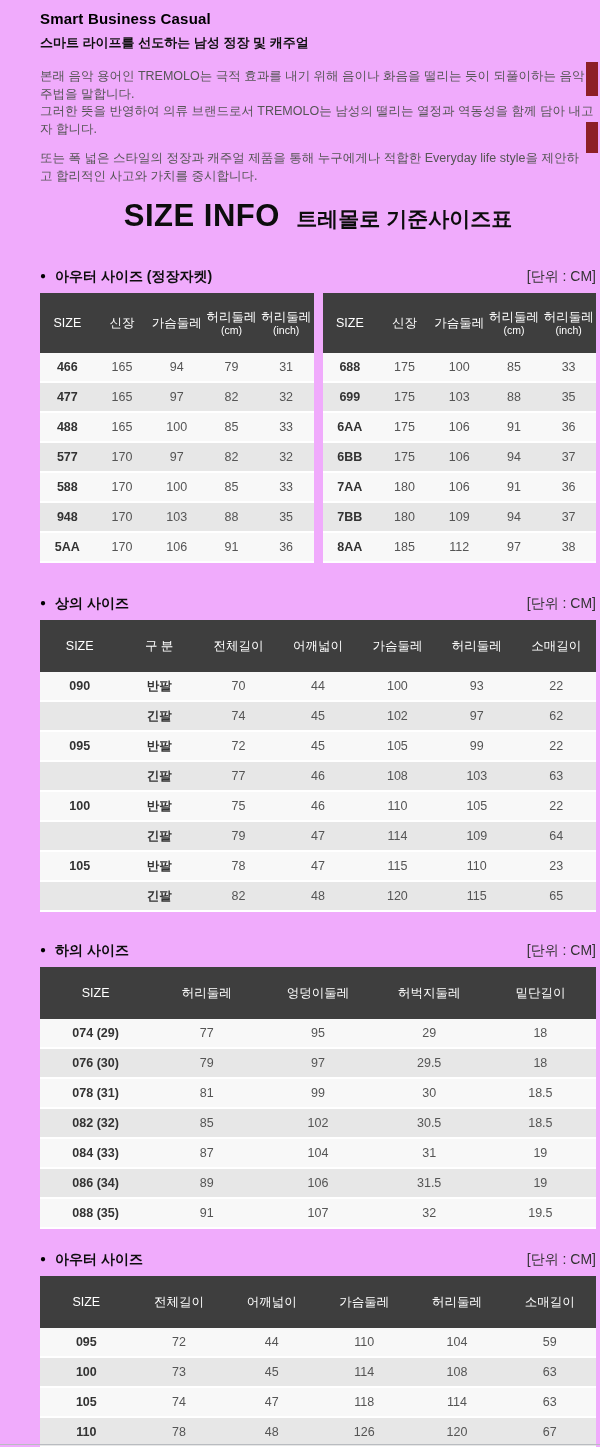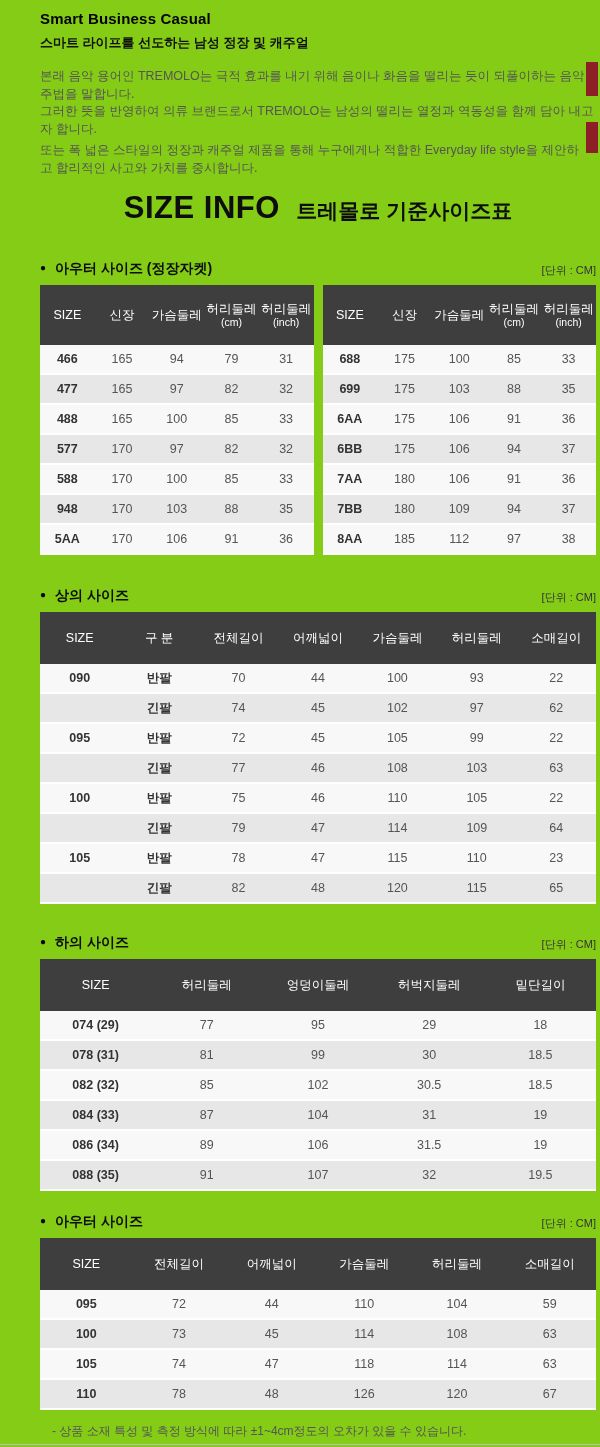--- a/index.html
+++ b/index.html
@@ -1,37 +1,37 @@
 <!DOCTYPE html>
 <html><head>
 <meta charset="utf-8">
 <style>
   html,body{margin:0;padding:0;background:#ffffff;}
   .page{
     position:relative;
     width:600px;height:1447px;
-    background:#84cc16;
+    background:#f0abfc;
     font-family:"Liberation Sans","DejaVu Sans",sans-serif;
     overflow:hidden;
   }
   .content{margin:0 4px 0 40px;}
   .brand-title{font-size:15px;font-weight:bold;color:#000;margin:0;padding-top:10px;letter-spacing:0.2px;}
   .brand-subtitle{font-size:13px;font-weight:bold;color:#111;margin:7px 0 0;}
   .intro{font-size:12.5px;color:#555;line-height:17.5px;margin:16px 0 0;white-space:pre-line;}
-  .intro.second{margin-top:4px;padding-right:14px;}
+  .intro.second{margin-top:12px;padding-right:14px;}
   .size-heading{margin-top:14px;text-align:center;line-height:34px;}
   .size-heading .en{font-size:31px;font-weight:800;color:#0d0d0d;letter-spacing:0.5px;}
   .size-heading .ko{font-size:21px;font-weight:bold;color:#0d0d0d;margin-left:12px;}
   .section{margin-top:30px;}
   .section.s2{margin-top:32px;}
   .section.s4{margin-top:22px;}
   .section-head{display:flex;justify-content:space-between;align-items:flex-end;margin-bottom:7px;}
   .sec-title{font-size:14px;font-weight:bold;color:#0d0d0d;}
   .bullet{font-size:10px;margin-right:9px;vertical-align:2px;color:#000;}
-  .unit{font-size:11px;color:#333;margin-left:9px;}
+  .unit{font-size:14px;color:#333;margin-left:9px;}
   table{width:100%;border-collapse:collapse;table-layout:fixed;}
   th{
     background:#3e3e3e;color:#ffffff;
     font-size:12.5px;font-weight:500;
     height:34px;line-height:1.15;text-align:center;padding:9px 2px;
   }
   .pair th{height:42px;}
   th .sub{display:block;font-size:10.5px;font-weight:normal;}
   td{
     text-align:center;font-size:12.5px;color:#555;
@@ -314,20 +314,27 @@
           </thead>
           <tbody>
             <tr>
               <td class="size">074 (29)</td>
               <td>77</td>
               <td>95</td>
               <td>29</td>
               <td>18</td>
             </tr>
             <tr>
+              <td class="size">076 (30)</td>
+              <td>79</td>
+              <td>97</td>
+              <td>29.5</td>
+              <td>18</td>
+            </tr>
+            <tr>
               <td class="size">078 (31)</td>
               <td>81</td>
               <td>99</td>
               <td>30</td>
               <td>18.5</td>
             </tr>
             <tr>
               <td class="size">082 (32)</td>
               <td>85</td>
               <td>102</td>

